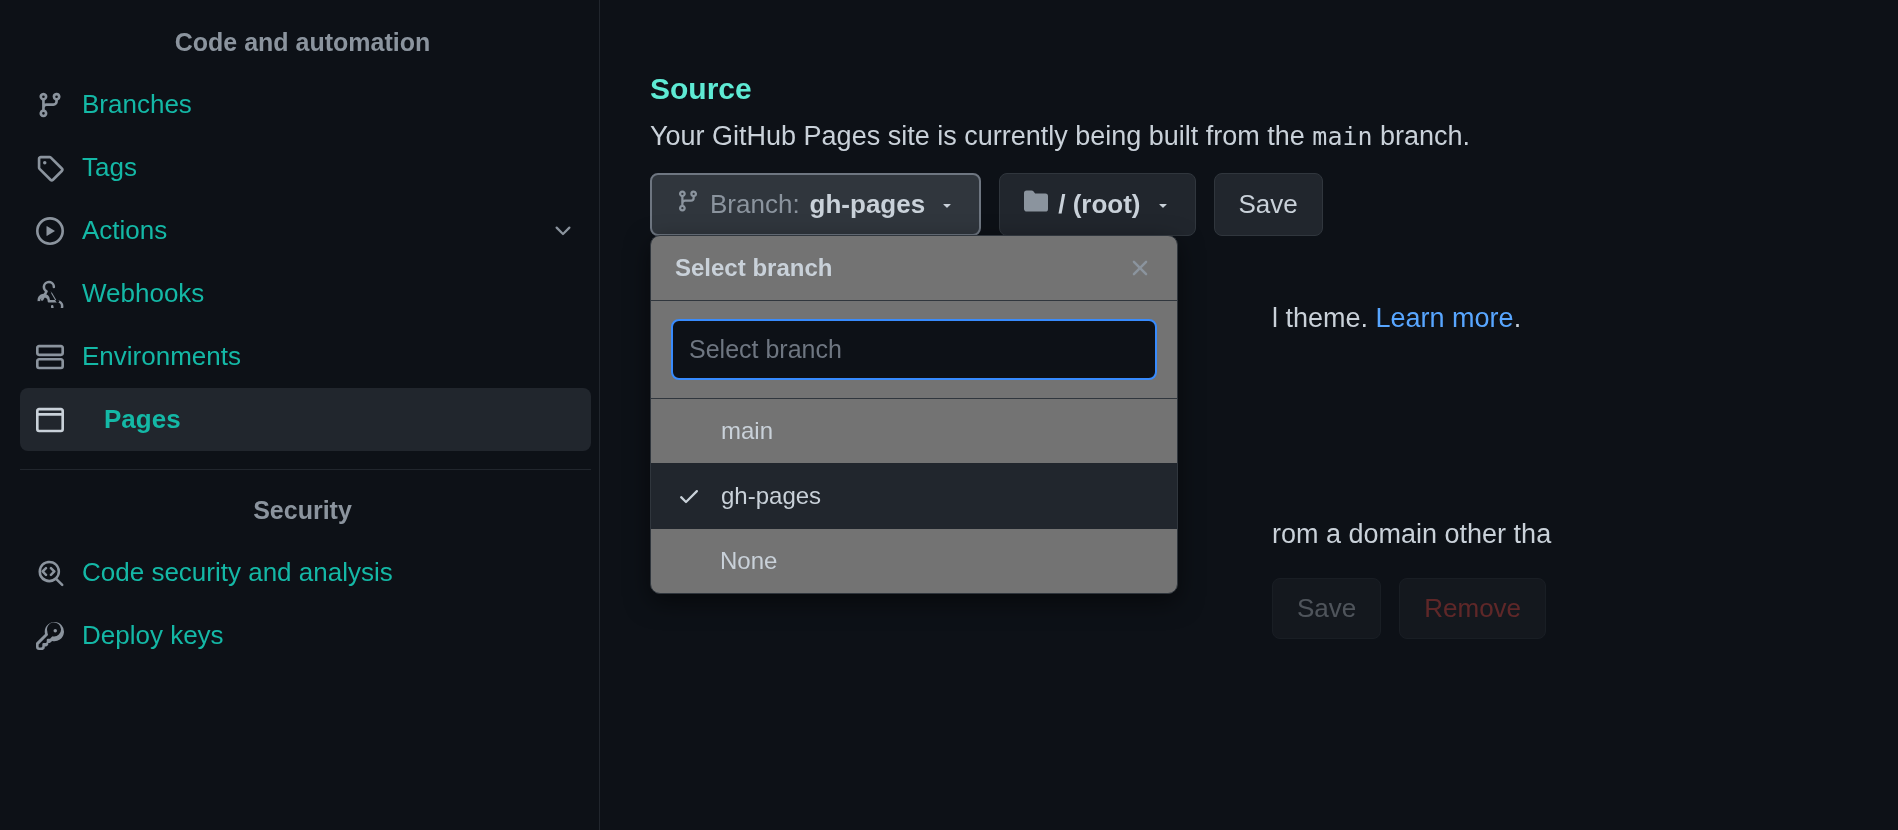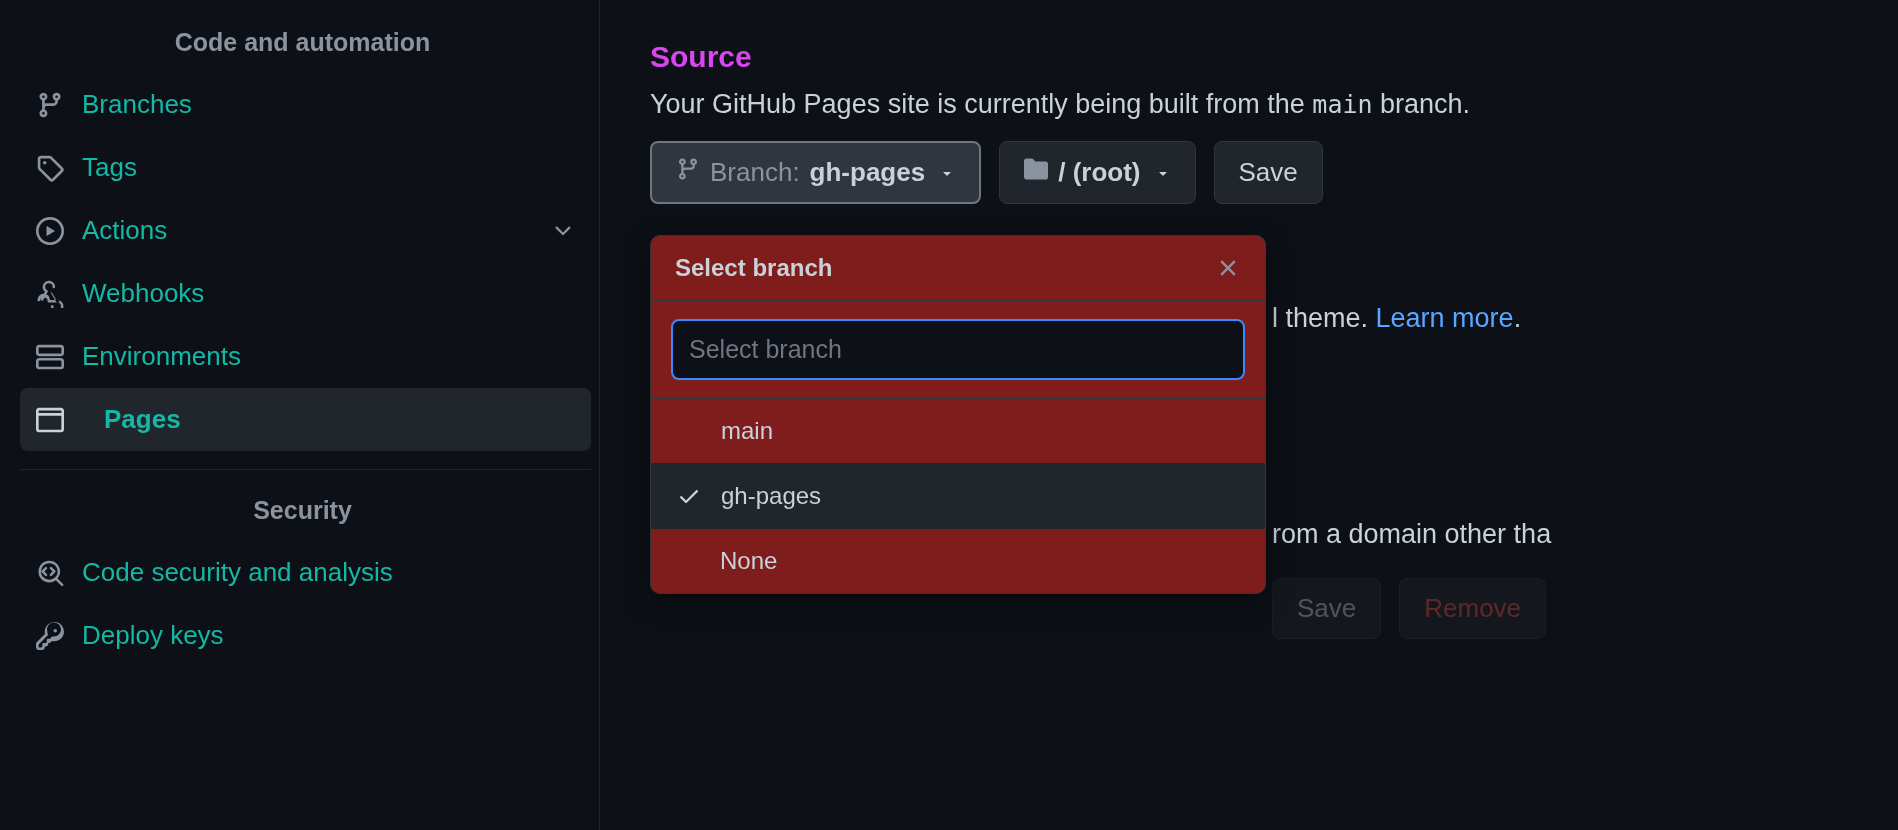--- a/index.html
+++ b/index.html
@@ -71,22 +71,23 @@
       margin: 18px 0;
     }
     .main {
       flex: 1;
       padding: 40px 0 40px 50px;
       position: relative;
     }
     .section-heading {
       font-size: 30px;
       font-weight: 600;
-      color: #d946ef;
+      color: #5eead4;
       margin-bottom: 10px;
+      margin-top: 32px;
     }
     .section-desc {
       font-size: 27px;
       color: #c9d1d9;
       margin-bottom: 16px;
       line-height: 1.5;
     }
     .section-desc code {
       font-family: ui-monospace, SFMono-Regular, "SF Mono", Menlo, Consolas, monospace;
       font-size: 25px;
@@ -130,22 +131,22 @@
     }
     .btn .caret svg {
       width: 16px;
       height: 16px;
       fill: #c9d1d9;
     }
     .dropdown {
       position: absolute;
       top: 235px;
       left: 50px;
-      width: 616px;
-      background: #7f1d1d;
+      width: 528px;
+      background: #737373;
       border: 1px solid #30363d;
       border-radius: 10px;
       box-shadow: 0 8px 24px rgba(0,0,0,0.5);
     }
     .dropdown-header {
       display: flex;
       justify-content: space-between;
       align-items: center;
       padding: 18px 24px;
       border-bottom: 1px solid #30363d;

